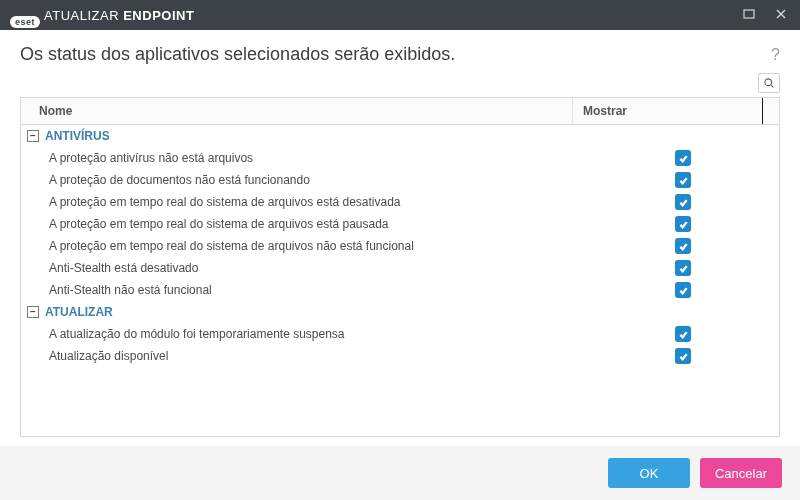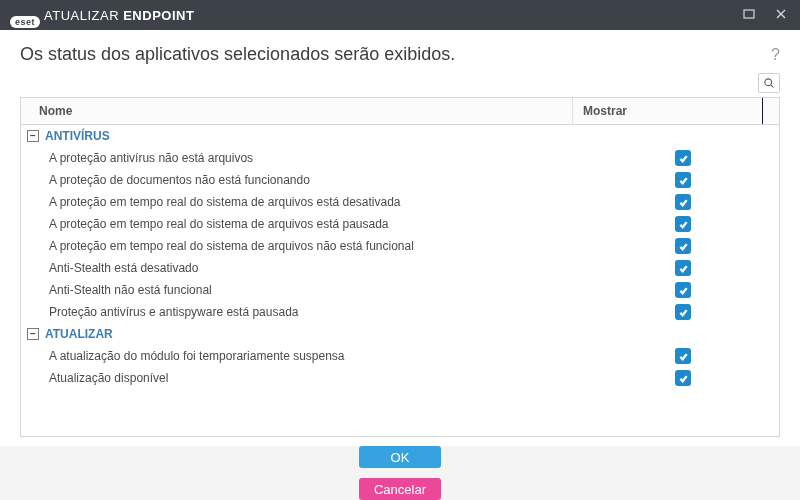--- a/index.html
+++ b/index.html
@@ -27,21 +27,21 @@
   .tbody::-webkit-scrollbar-track { background:#f2f2f2; }
   .tbody::-webkit-scrollbar-thumb { background:#c6c6c6; }
   .group-row, .item-row { display:flex; align-items:center; font-size:12px; }
   .group-row { background:#fff; color:#3c7fb1; font-weight:700; padding:4px 6px 4px 6px; }
   .toggle { width:12px; height:12px; border:1px solid #7a7a7a; display:inline-flex; align-items:center; justify-content:center; margin-right:6px; font-size:10px; line-height:1; color:#444; background:#fff; cursor:pointer; }
   .item-row { padding:3px 6px 3px 28px; color:#4b4b4b; }
   .item-name { flex:1; padding-right:10px; }
   .item-check { width:180px; display:flex; justify-content:center; }
   .chk { width:16px; height:16px; border-radius:3px; background:#1e89cc; display:flex; align-items:center; justify-content:center; cursor:pointer; }
   .chk svg { width:11px; height:11px; stroke:#fff; stroke-width:3; fill:none; }
-  .footer { position:absolute; bottom:0; left:0; right:0; height:54px; background:#f4f4f4; display:flex; align-items:center; justify-content:flex-end; padding:0 18px; gap:10px;flex-direction:column; }
+  .footer { position:absolute; bottom:0; left:0; right:0; height:54px; background:#f4f4f4; display:flex; align-items:center; justify-content:flex-end; padding:0 18px; gap:10px; }
   .btn { min-width:82px; height:30px; border:none; border-radius:3px; font-size:13px; cursor:pointer; color:#fff; }
   .btn-ok { background:#36a3e0; }
   .btn-cancel { background:#ec4899; }
   .window { position:relative; width:800px; height:500px; }
 </style>
 </head>
 <body>
 
 <div class="window">
 
@@ -154,30 +154,20 @@
         <div class="item-row">
           <div class="item-name">Anti-Stealth não está funcional</div>
           <div class="item-check">
             <span class="chk">
               <svg viewBox="0 0 14 14">
                 <path d="M3 7.5 L6 10.5 L11 4"></path>
               </svg>
             </span>
           </div>
         </div>
-        <div class="item-row">
-          <div class="item-name">Proteção antivírus e antispyware está pausada</div>
-          <div class="item-check">
-            <span class="chk">
-              <svg viewBox="0 0 14 14">
-                <path d="M3 7.5 L6 10.5 L11 4"></path>
-              </svg>
-            </span>
-          </div>
-        </div>
         <div class="group-row">
           <span class="toggle">−</span>
           <span>ATUALIZAR</span>
         </div>
         <div class="item-row">
           <div class="item-name">A atualização do módulo foi temporariamente suspensa</div>
           <div class="item-check">
             <span class="chk">
               <svg viewBox="0 0 14 14">
                 <path d="M3 7.5 L6 10.5 L11 4"></path>

